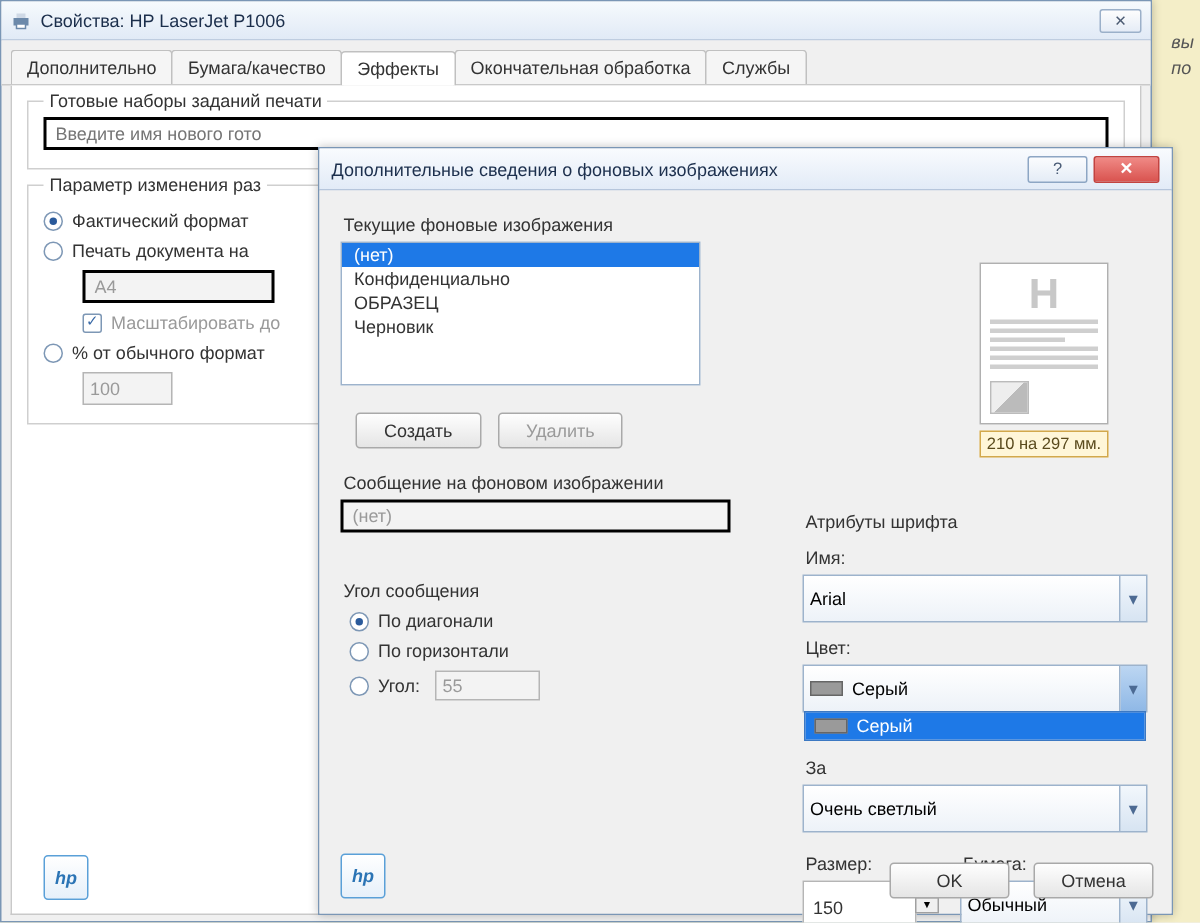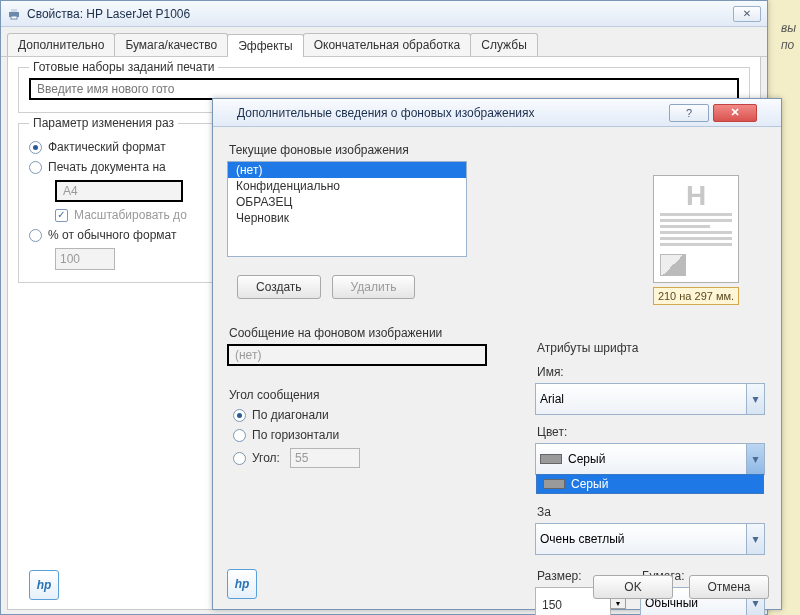--- a/index.html
+++ b/index.html
@@ -33,21 +33,21 @@
 .radio.sel::after { content:""; width:5px; height:5px; background:#2a5a9b; border-radius:50%; }
 .chk.sel::after { content:"✓"; color:#3a6aa7; font-size:10px; line-height:1; }
 
 .small-input { width:60px; height:22px; border:1px solid #b5b5b5; padding:2px 4px; background:#fff; color:#333; margin-left:26px; }
 .small-input.dis { background:#f3f3f3; color:#9a9a9a; }
 
 .hp-logo { position:absolute; left:28px; bottom:14px; width:30px; height:30px; border:1px solid #5aa0d8; display:flex; align-items:center; justify-content:center; color:#2b74b5; font-style:italic; font-weight:bold; border-radius:3px; background:linear-gradient(#fff,#e6f0fa); }
 
 
 .win-dlg { left: 212px; top: 98px; width: 570px; height: 512px; }
-.titlebar2 { height:28px; background: linear-gradient(#f9fbfe,#e2ebf7); border-bottom:1px solid #b6c6dc; display:flex; align-items:center; padding:0 24px; color:#1c2f4d; }
+.titlebar2 { height:28px; background: linear-gradient(#f9fbfe,#e2ebf7); border-bottom:1px solid #b6c6dc; display:flex; align-items:center; padding:0 8px; color:#1c2f4d; }
 .titlebar2 .spacer{flex:1}
 .winbtn2 { width:40px; height:18px; border:1px solid #8da6c4; background:linear-gradient(#fbfcfe,#e4ecf6); border-radius:2px; margin-left:4px; display:inline-flex; align-items:center; justify-content:center; font-size:11px; color:#4a5c77; }
 .winbtn2.close { background:linear-gradient(#f08a86,#d9534f); border-color:#c24340; color:#fff; width:44px; font-weight:bold; }
 
 .dlg-body { padding:12px 14px 10px 14px; background:#f0f0f0; height: calc(100% - 28px); position:relative; }
 
 .section-label { color:#333; margin:4px 0 4px 2px; }
 
 .listbox { width:240px; height:96px; border:1px solid #9db3cc; background:#fff; overflow:hidden; }
 .listbox .item { padding:1px 8px; color:#333; cursor:pointer; }
@@ -169,24 +169,24 @@
         <div class="item">Конфиденциально</div>
         <div class="item">ОБРАЗЕЦ</div>
         <div class="item">Черновик</div>
       </div>
 
       <div style="display:flex; gap:11px; margin:18px 0 4px 10px;">
         <div class="btn">Создать</div>
         <div class="btn dis">Удалить</div>
       </div>
 
-      <div class="section-label" style="margin-top:27px">Сообщение на фоновом изображении</div>
+      <div class="section-label" style="margin-top:16px">Сообщение на фоновом изображении</div>
       <input class="textinput disabled" style="width: 260px;" value="(нет)">
 
-      <div class="section-label" style="margin-top:22px">Угол сообщения</div>
+      <div class="section-label" style="margin-top:32px">Угол сообщения</div>
       <div class="angle-group">
         <div class="radio-row">
           <span class="radio sel"></span>
           <span>По диагонали</span>
         </div>
         <div class="radio-row">
           <span class="radio"></span>
           <span>По горизонтали</span>
         </div>
         <div class="radio-row">

